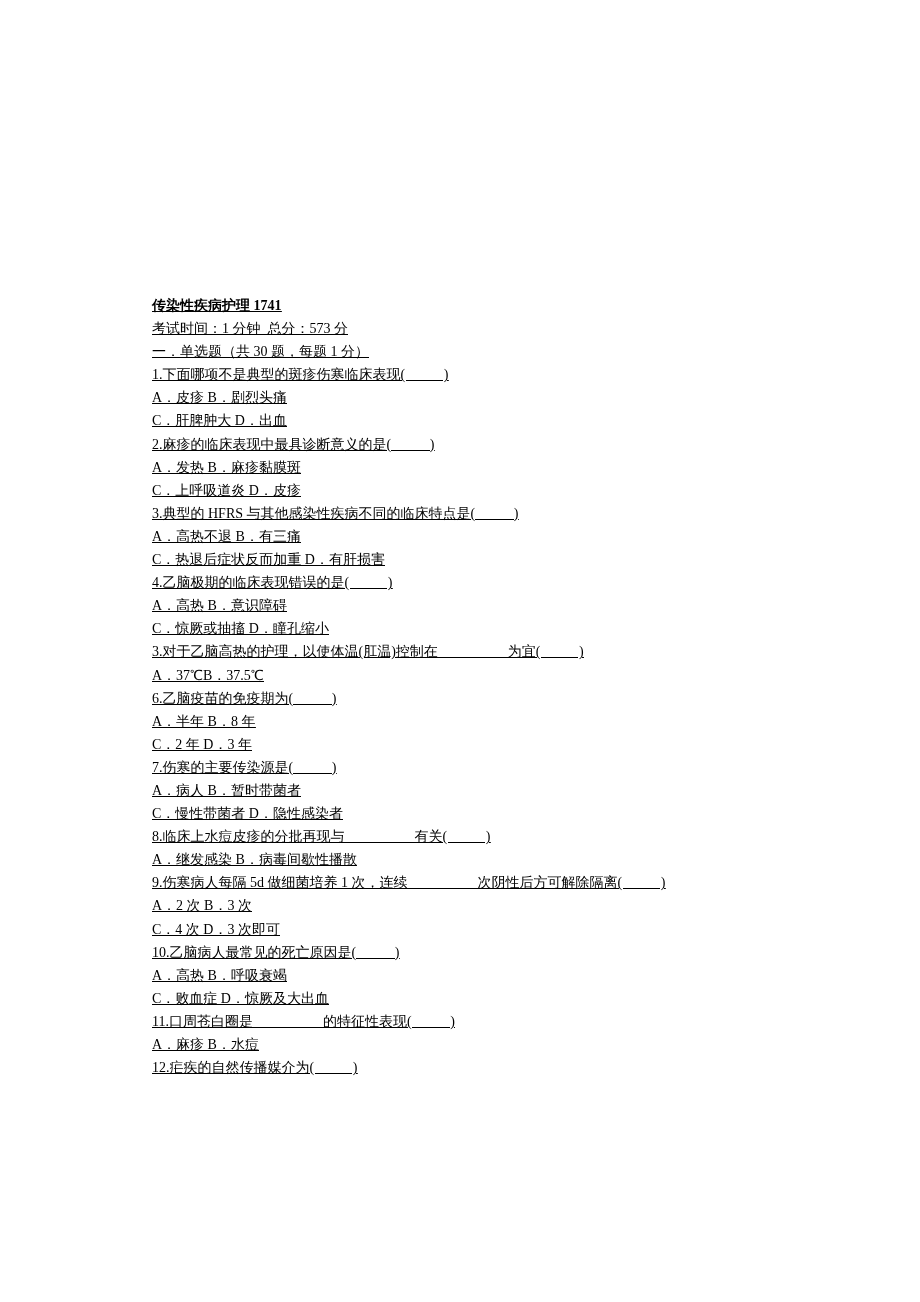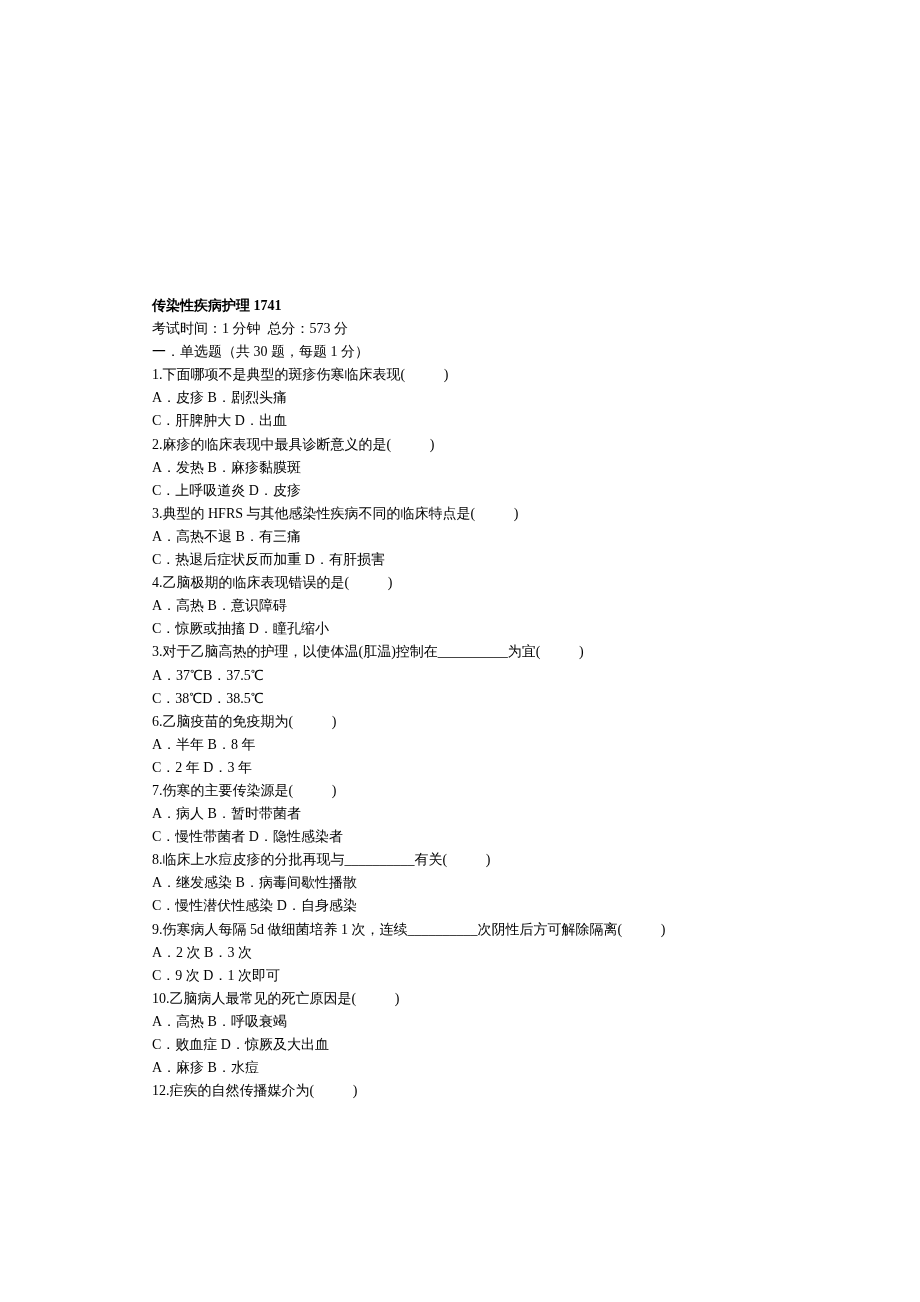--- a/index.html
+++ b/index.html
@@ -1,18 +1,19 @@
 <!DOCTYPE html>
 <html><head>
   <meta charset="utf-8">
   <style>
     * {
       margin: 0;
       padding: 0;
       box-sizing: border-box;
+      text-decoration: underline;
     }
     body {
       width: 920px;
       height: 1302px;
       background: #ffffff;
       font-family: "SimSun", "宋体", serif;
       font-size: 14px;
       color: #000000;
       line-height: 1.65;
       padding: 294px 152px 0 152px;
@@ -51,52 +52,51 @@
 
 <div>
   <div class="line">4.乙脑极期的临床表现错误的是(           )</div>
   <div class="line">A．高热 B．意识障碍</div>
   <div class="line">C．惊厥或抽搐 D．瞳孔缩小</div>
 </div>
 
 <div>
   <div class="line">3.对于乙脑高热的护理，以使体温(肛温)控制在__________为宜(           )</div>
   <div class="line">A．37℃B．37.5℃</div>
-  <div class="line">C．38℃D．38.5℃</div>
 </div>
 
 <div>
   <div class="line">6.乙脑疫苗的免疫期为(           )</div>
   <div class="line">A．半年 B．8 年</div>
   <div class="line">C．2 年 D．3 年</div>
 </div>
 
 <div>
   <div class="line">7.伤寒的主要传染源是(           )</div>
   <div class="line">A．病人 B．暂时带菌者</div>
   <div class="line">C．慢性带菌者 D．隐性感染者</div>
 </div>
 
 <div>
   <div class="line">8.临床上水痘皮疹的分批再现与__________有关(           )</div>
   <div class="line">A．继发感染 B．病毒间歇性播散</div>
-  <div class="line">C．慢性潜伏性感染 D．自身感染</div>
 </div>
 
 <div>
   <div class="line">9.伤寒病人每隔 5d 做细菌培养 1 次，连续__________次阴性后方可解除隔离(           )</div>
   <div class="line">A．2 次 B．3 次</div>
-  <div class="line">C．9 次 D．1 次即可</div>
+  <div class="line">C．4 次 D．3 次即可</div>
 </div>
 
 <div>
   <div class="line">10.乙脑病人最常见的死亡原因是(           )</div>
   <div class="line">A．高热 B．呼吸衰竭</div>
   <div class="line">C．败血症 D．惊厥及大出血</div>
 </div>
 
 <div>
+  <div class="line">11.口周苍白圈是__________的特征性表现(           )</div>
   <div class="line">A．麻疹 B．水痘</div>
 </div>
 
 <div>
   <div class="line">12.疟疾的自然传播媒介为(           )</div>
 </div>
 
 </body></html>

